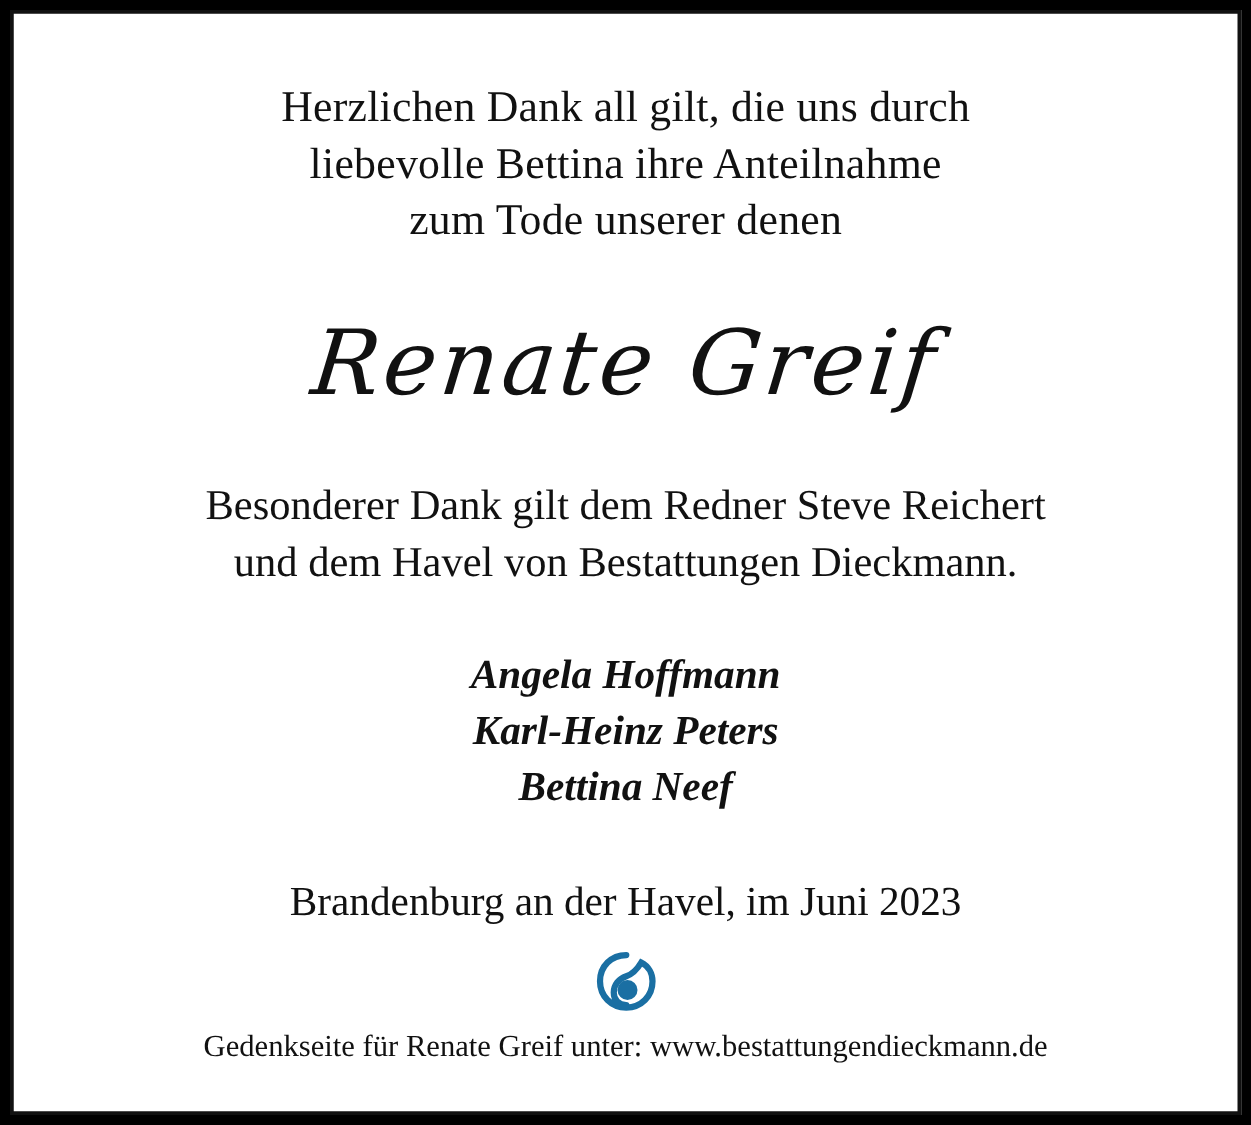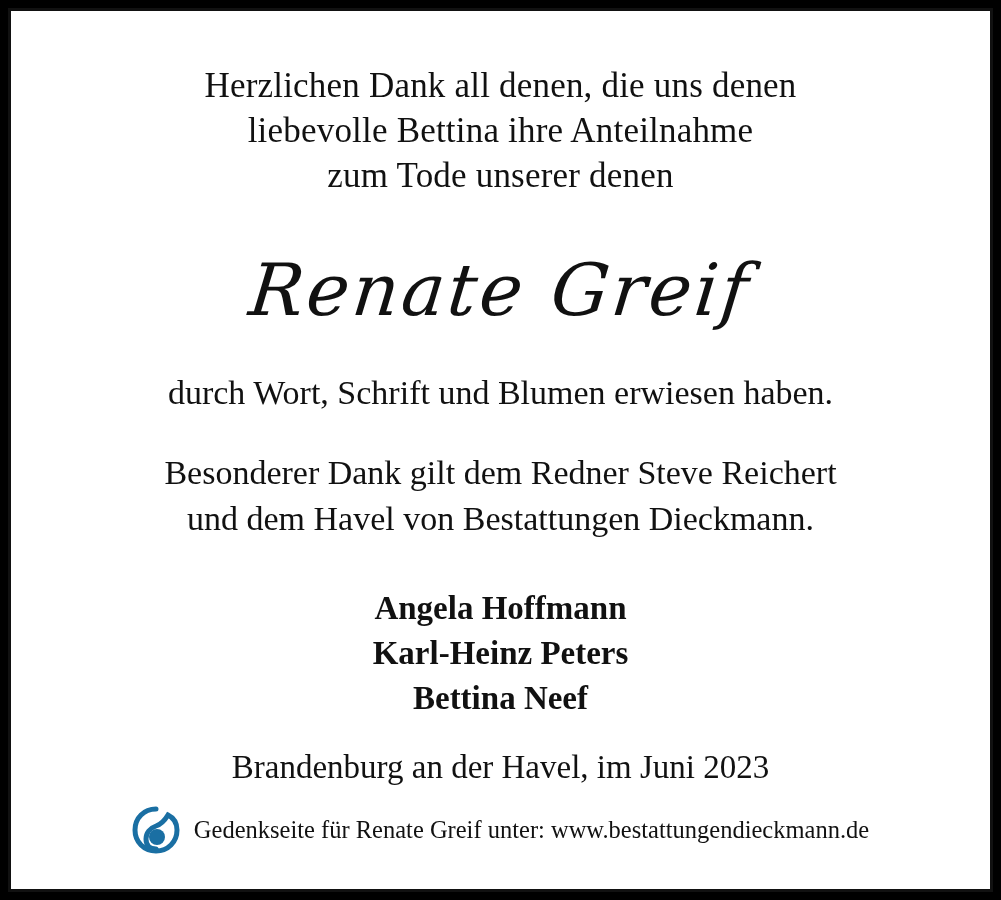--- a/index.html
+++ b/index.html
@@ -74,66 +74,65 @@
   }
   .signers {
     text-align: center;
     font-weight: bold;
     font-size: 33px;
     line-height: 45px;
     margin-top: 44px;
   }
   .signers .line {
     display: block;
+    font-style: italic;
   }
   .place-date {
     text-align: center;
     font-size: 33px;
     line-height: 42px;
-    margin-top: 25px;
+    margin-top: 48px;
   }
   .footer {
     margin-top: 18px;
     display: flex;
     align-items: center;
     justify-content: center;
     gap: 14px;
     width: 100%;
+    flex-direction: column;
   }
   .brand-icon {
     flex: 0 0 auto;
     width: 48px;
     height: 48px;
     display: block;
   }
   .footer-text {
     font-size: 24.5px;
     line-height: 30px;
     white-space: nowrap;
   }
 </style>
 </head>
 <body>
 
 <div class="notice-outer">
   <div class="notice-frame">
 
     <div class="intro">
-      <span class="intro-line">Herzlichen Dank all denen, die uns denen</span>
+      <span class="intro-line">Herzlichen Dank all gilt, die uns durch</span>
       <span class="intro-line">liebevolle Bettina ihre Anteilnahme</span>
       <span class="intro-line">zum Tode unserer denen</span>
     </div>
 
     <div class="name-block">
       <span class="deceased-name">Renate Greif</span>
     </div>
 
-    <div class="para">
-      <span class="line">durch Wort, Schrift und Blumen erwiesen haben.</span>
-    </div>
 
     <div class="para second">
       <span class="line">Besonderer Dank gilt dem Redner Steve Reichert</span>
       <span class="line">und dem Havel von Bestattungen Dieckmann.</span>
     </div>
 
     <div class="signers">
       <span class="line">Angela Hoffmann</span>
       <span class="line">Karl-Heinz Peters</span>
       <span class="line">Bettina Neef</span>

